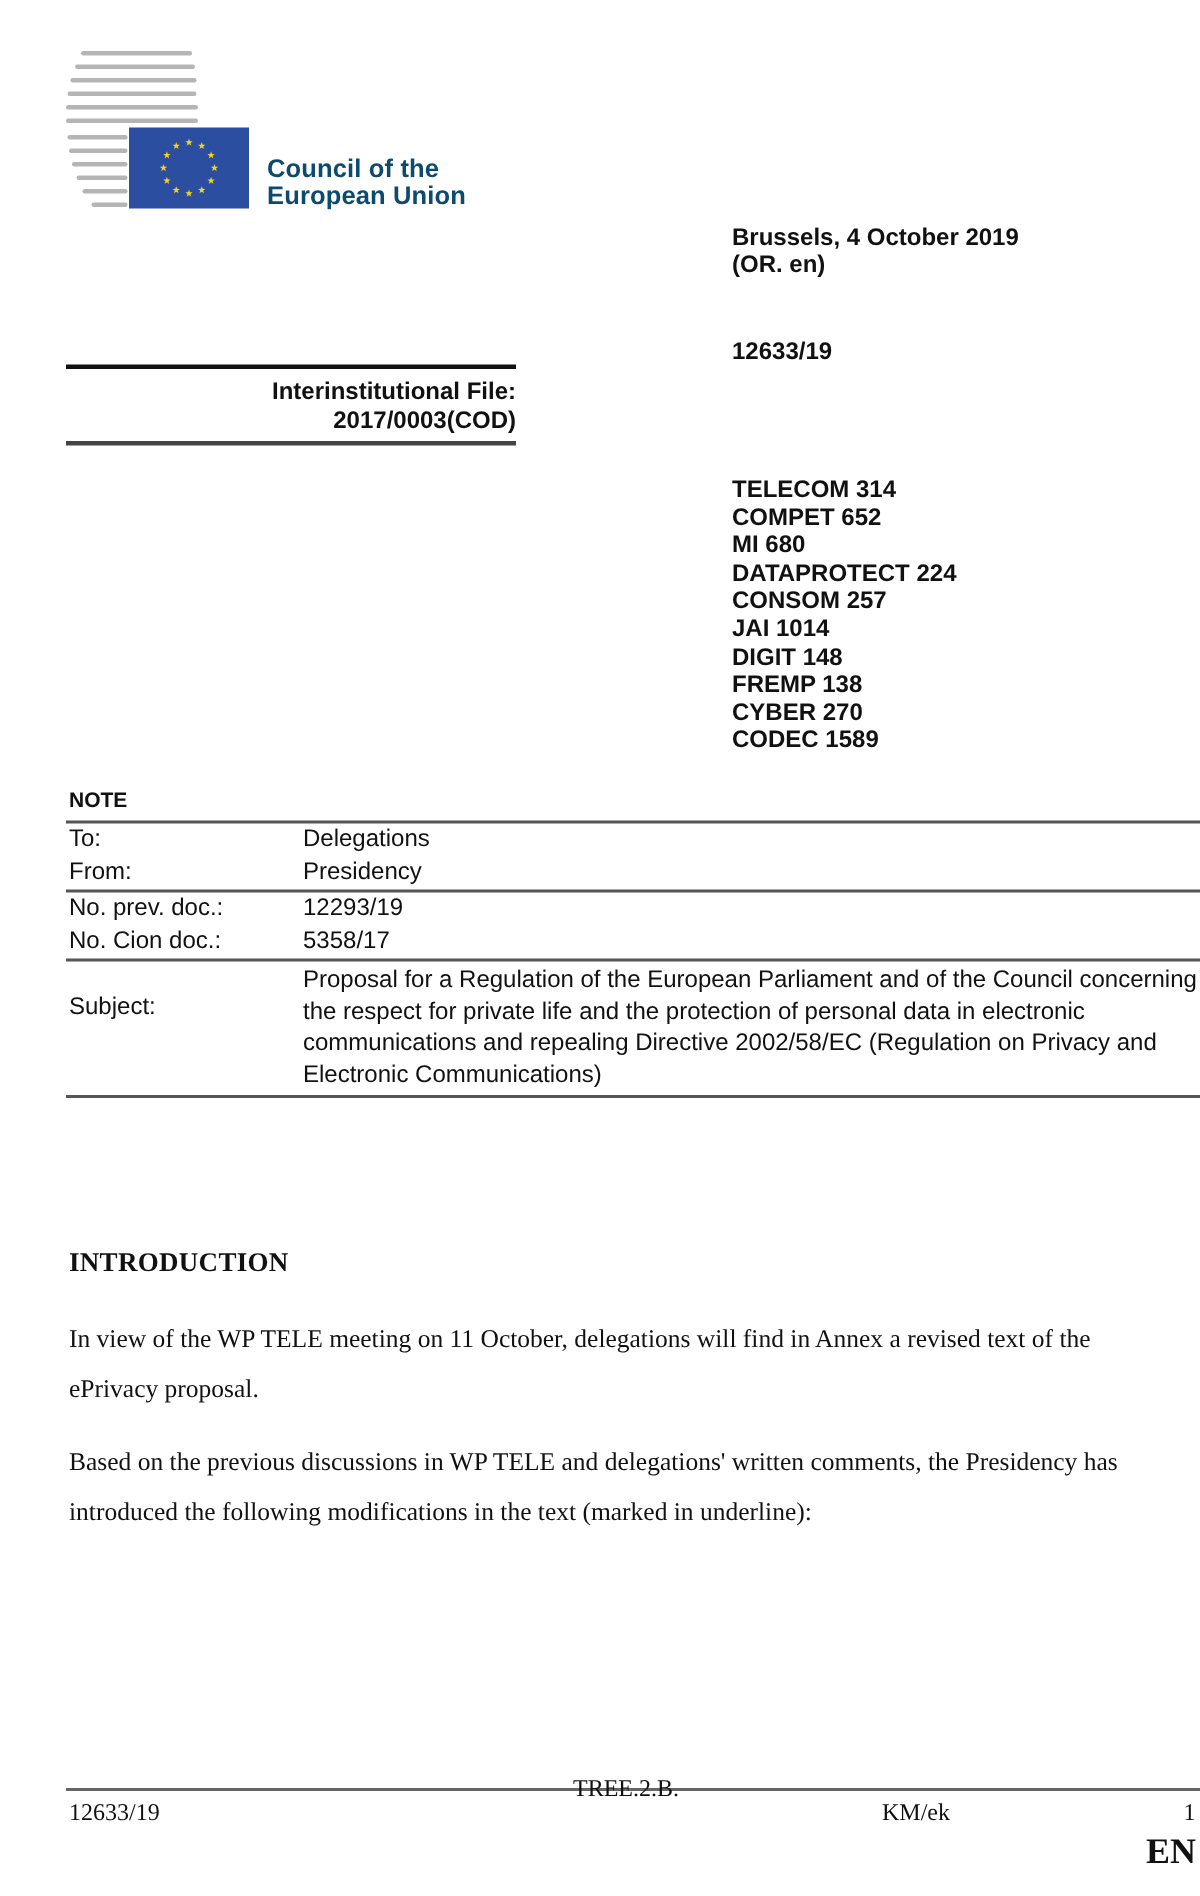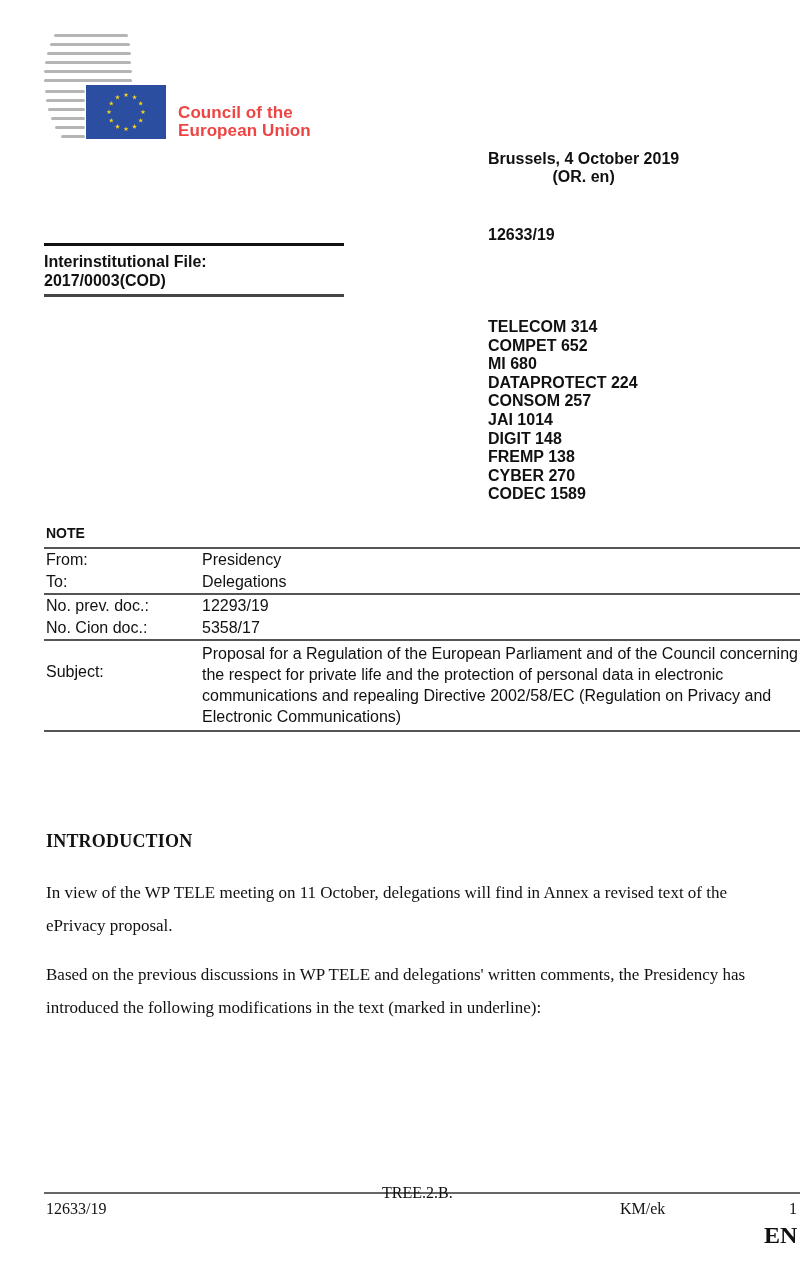--- a/index.html
+++ b/index.html
@@ -6,55 +6,55 @@
     body { width: 800px; height: 1264px; position: relative; overflow: hidden; color: #111; }
     .sans { font-family: "Liberation Sans", "DejaVu Sans", sans-serif; }
     .serif { font-family: "Liberation Serif", "DejaVu Serif", serif; }
 
     
     .logo { position: absolute; left: 44px; top: 32px; width: 290px; height: 110px; }
     .logo-arcs { position: absolute; left: 0; top: 0; width: 100px; height: 110px; }
     .arc { position: absolute; height: 3px; background: #b5b5b5; border-radius: 2px; }
     .flag { position: absolute; left: 42px; top: 53px; width: 80px; height: 54px; background: #2b4ea0; }
     .flag svg { position: absolute; left: 0; top: 0; }
-    .org-name { position: absolute; left: 134px; top: 72px; font-size: 17px; font-weight: bold; color: #ef4444; line-height: 18px; letter-spacing: 0.1px; }
+    .org-name { position: absolute; left: 134px; top: 72px; font-size: 17px; font-weight: bold; color: #0c4a6e; line-height: 18px; letter-spacing: 0.1px; }
 
     
     .hdr-right { position: absolute; left: 488px; font-size: 16px; font-weight: bold; line-height: 18px; }
-    .date { top: 150px; text-align: center; }
+    .date { top: 150px; }
     .docno { top: 226px; }
     .codes { top: 318px; line-height: 18.6px; }
     .codes div { white-space: nowrap; }
 
     
     .iif { position: absolute; left: 44px; top: 243px; width: 300px; }
     .iif .rule-top { height: 3px; background: #111; }
     .iif .rule-bot { height: 3px; background: #444; margin-top: 4px; }
-    .iif .txt { text-align: left; font-size: 16px; font-weight: bold; line-height: 19px; padding-top: 6px; }
+    .iif .txt { text-align: right; font-size: 16px; font-weight: bold; line-height: 19px; padding-top: 6px; }
 
     
     .note-title { position: absolute; left: 46px; top: 525px; font-size: 14px; font-weight: bold; }
     .note { position: absolute; left: 44px; top: 547px; width: 756px; font-size: 16px; }
     .note .hr { height: 2px; background: #555; }
     .note .row { display: flex; line-height: 22px; }
     .note .row .lbl { width: 156px; padding-left: 2px; flex-shrink: 0; }
     .note .row .val { flex: 1; }
     .note .subject .val { line-height: 21px; padding-top: 2px; padding-bottom: 3px; }
 
     
     .intro-heading { position: absolute; left: 46px; top: 831px; font-size: 18px; font-weight: bold; letter-spacing: 0.2px; }
     .para { position: absolute; left: 46px; width: 740px; font-size: 17px; line-height: 33px; }
     .para1 { top: 876px; }
     .para2 { top: 958px; }
 
     
     .foot-rule { position: absolute; left: 44px; top: 1192px; width: 756px; height: 2px; background: #666; }
     .foot { position: absolute; font-size: 16px; }
     .foot-docno { left: 46px; top: 1200px; }
-    .foot-initials { left: 588px; top: 1200px; margin-left: 32px; }
+    .foot-initials { left: 588px; top: 1200px; }
     .foot-page { left: 789px; top: 1200px; }
     .foot-dept { left: 382px; top: 1184px; }
     .foot-lang { left: 764px; top: 1222px; font-size: 24px; font-weight: bold; }
   </style>
 </head>
 <body>
 
 <div class="logo">
   <div class="logo-arcs">
     <div class="arc" style="left:10px; top:2px;  width:74px;"></div>
@@ -117,26 +117,26 @@
   <div>DIGIT 148</div>
   <div>FREMP 138</div>
   <div>CYBER 270</div>
   <div>CODEC 1589</div>
 </div>
 
 <div class="note-title sans">NOTE</div>
 <div class="note sans">
   <div class="hr"></div>
   <div class="row">
+    <div class="lbl">To:</div>
+    <div class="val">Delegations</div>
+  </div>
+  <div class="row">
     <div class="lbl">From:</div>
     <div class="val">Presidency</div>
-  </div>
-  <div class="row">
-    <div class="lbl">To:</div>
-    <div class="val">Delegations</div>
   </div>
   <div class="hr"></div>
   <div class="row">
     <div class="lbl">No. prev. doc.:</div>
     <div class="val">12293/19</div>
   </div>
   <div class="row">
     <div class="lbl">No. Cion doc.:</div>
     <div class="val">5358/17</div>
   </div>

